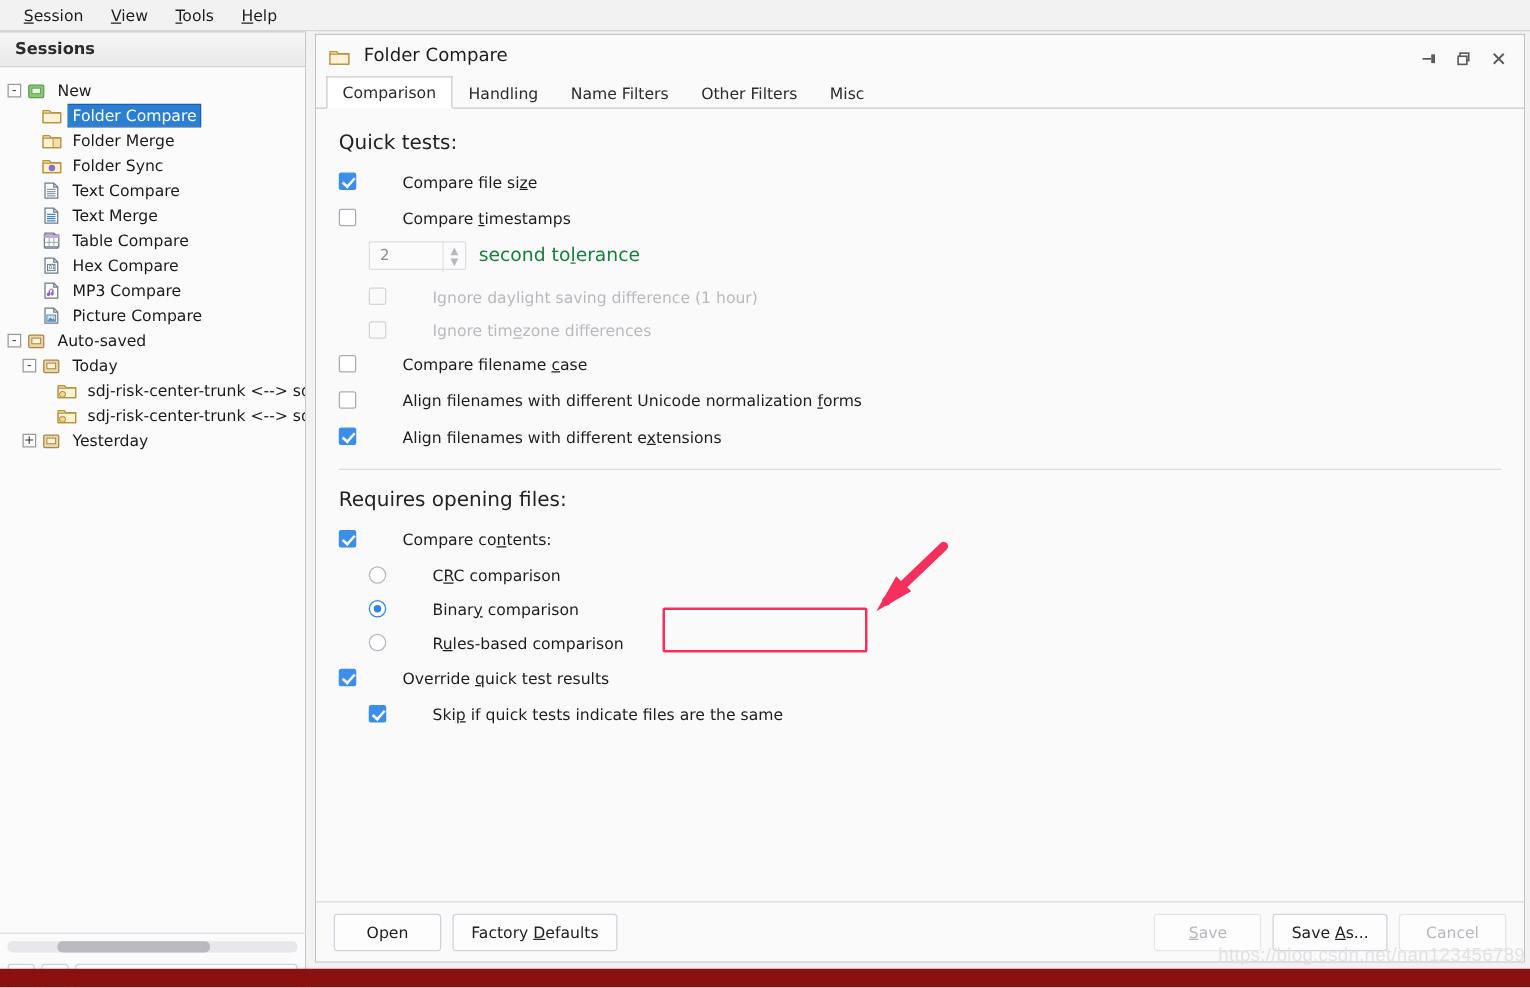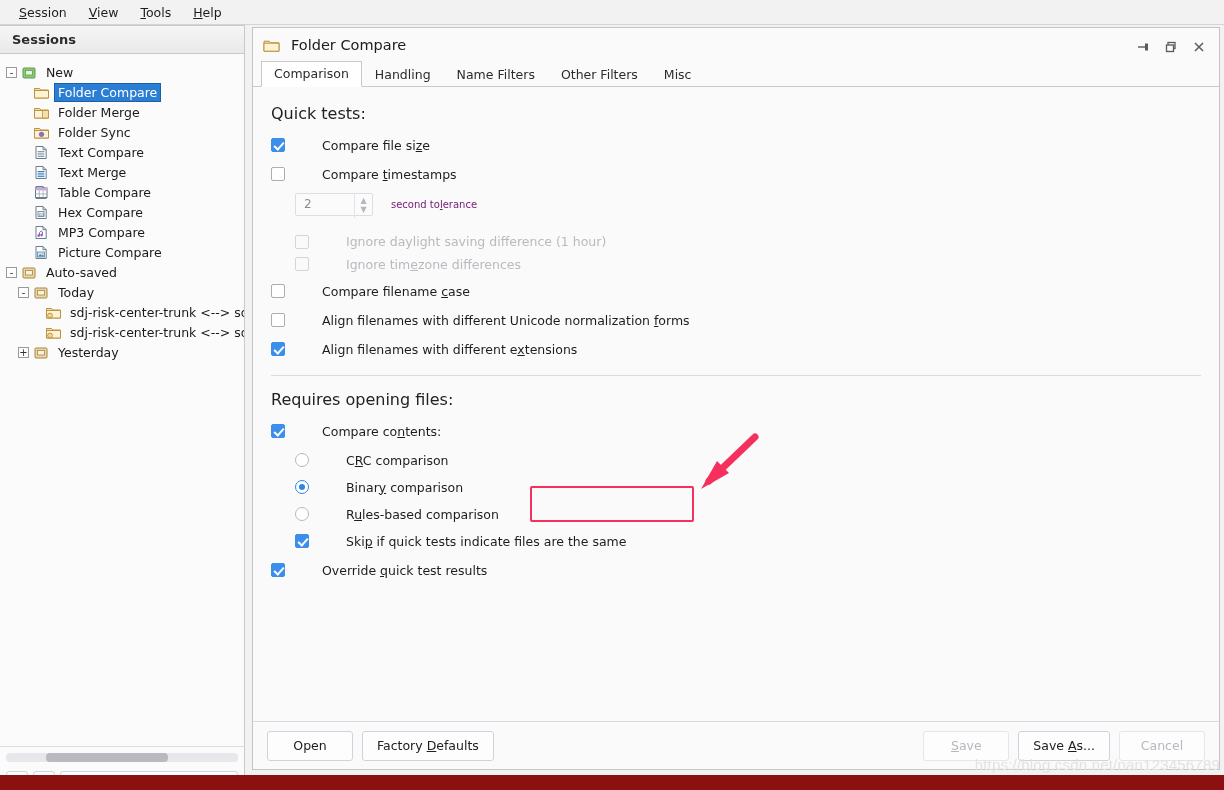--- a/index.html
+++ b/index.html
@@ -155,21 +155,21 @@
     border-radius: 2px; box-sizing: border-box; display: flex; align-items: center;
     position: relative;
   }
   .spin .val { font-size: 12px; color: #8a8c91; padding-left: 8px; }
   .spin .arrows {
     position: absolute; right: 0; top: -1px; width: 17px; height: 25px;
     border-left: 1px solid #e2e4e8; display: flex; flex-direction: column;
     align-items: center; justify-content: center; color: #b5b7bc; font-size: 8px;
     line-height: 9px;
   }
-  .spin-lbl { margin-left: 18px; font-size: 10px; color: #701a75; }
+  .spin-lbl { margin-left: 10px; font-size: 15px; color: #15803d; }
 
   .sep { height: 1px; background: #dcdce0; margin: 14px 0 14px 0; }
   .ind-24 { margin-left: 24px; }
 
   
   .annot-box {
     position: absolute; left: 277px; top: 458px; width: 160px; height: 32px;
     border: 2.5px solid #f5305c; border-radius: 2px; pointer-events: none;
   }
   .annot-arrow { position: absolute; left: 430px; top: 405px; pointer-events: none; }
@@ -444,21 +444,21 @@
           <span class="val">2</span>
           <span class="arrows">
             <span>▲</span>
             <span>▼</span>
           </span>
         </div>
         <span class="spin-lbl" id="tolerance-label"><span>second to<span class="mn">l</span>erance</span></span>
       </div>
 
       <div id="timestampsub">
-          <div class="row tight" style="margin-left: 24px; align-items: flex-end;">
+          <div class="row tight" style="margin-left: 24px;">
             <div class="cb dis"></div>
             <span class="lbl dis"><span>Ignore daylight saving difference (1 hour)</span></span>
           </div>
           <div class="row tight" style="margin-left: 24px;">
             <div class="cb dis"></div>
             <span class="lbl dis"><span>Ignore tim<span class="mn">e</span>zone differences</span></span>
           </div>
         </div>
       <div id="quickrest">
           <div class="row">
@@ -492,28 +492,28 @@
           <div class="row ind-24 tight">
             <div class="rb on"></div>
             <span class="lbl"><span>Binar<span class="mn">y</span> comparison</span></span>
           </div>
           <div class="row ind-24 tight">
             <div class="rb"></div>
             <span class="lbl"><span>R<span class="mn">u</span>les-based comparison</span></span>
           </div>
         </div>
 
+      <div class="row" style="margin-top:4px;">
+        <div class="cb checked"></div>
+        <span class="lbl" id="ov-label"><span>Override <span class="mn">q</span>uick test results</span></span>
+      </div>
+
       <div class="row ind-24">
         <div class="cb checked"></div>
         <span class="lbl" id="skip-label"><span>Ski<span class="mn">p</span> if quick tests indicate files are the same</span></span>
-      </div>
-
-      <div class="row" style="margin-top:4px;">
-        <div class="cb checked"></div>
-        <span class="lbl" id="ov-label"><span>Override <span class="mn">q</span>uick test results</span></span>
       </div>
     </div>
 
     <div class="annot-box"></div>
     <svg class="annot-arrow" width="80" height="70" viewBox="0 0 80 70">
       <path d="M72 4 L26 48" stroke="#f5305c" stroke-width="7" stroke-linecap="round"></path>
       <path d="M18 56 L46 40 L34 28 Z" fill="#f5305c"></path>
     </svg>
 
     <div class="footer">

